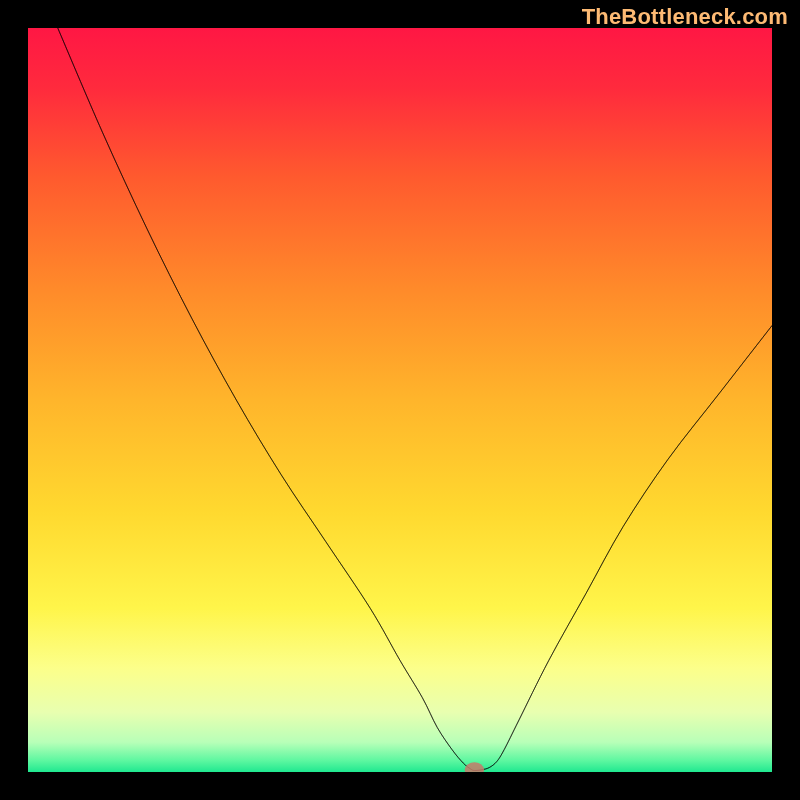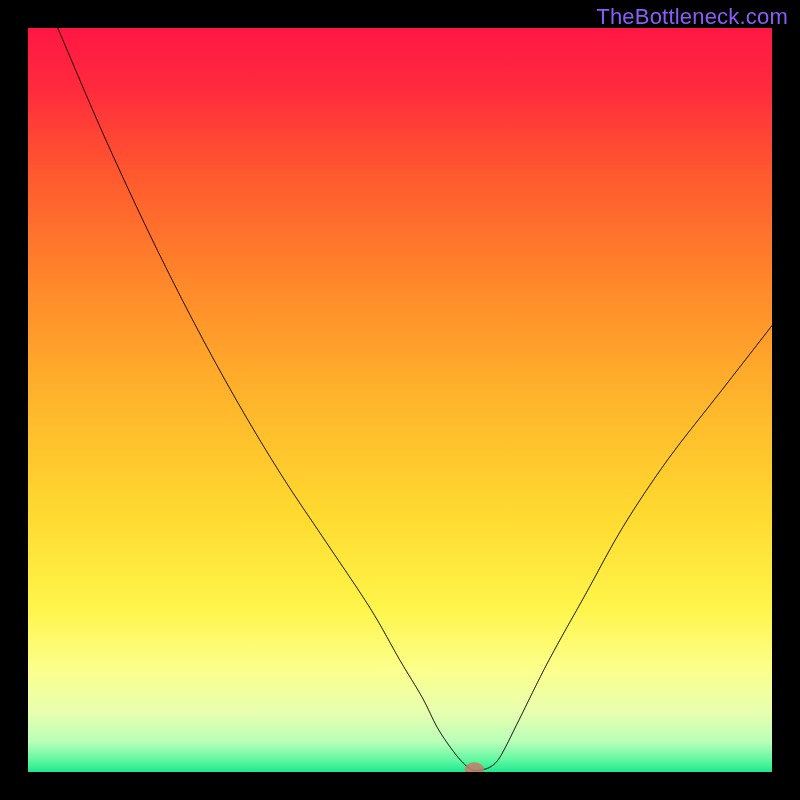--- a/index.html
+++ b/index.html
@@ -14,23 +14,23 @@
   .frame {
     position: relative;
     width: 800px;
     height: 800px;
     background: #000;
   }
   .watermark {
     position: absolute;
     top: 4px;
     right: 12px;
-    color: #8b5cf6;
+    color: #fdba74;
     font-size: 22px;
-    font-weight: 400;
+    font-weight: 700;
     letter-spacing: 0.2px;
     z-index: 5;
     user-select: none;
   }
   .plot-area {
     position: absolute;
     left: 28px;
     top: 28px;
     width: 744px;
     height: 744px;

